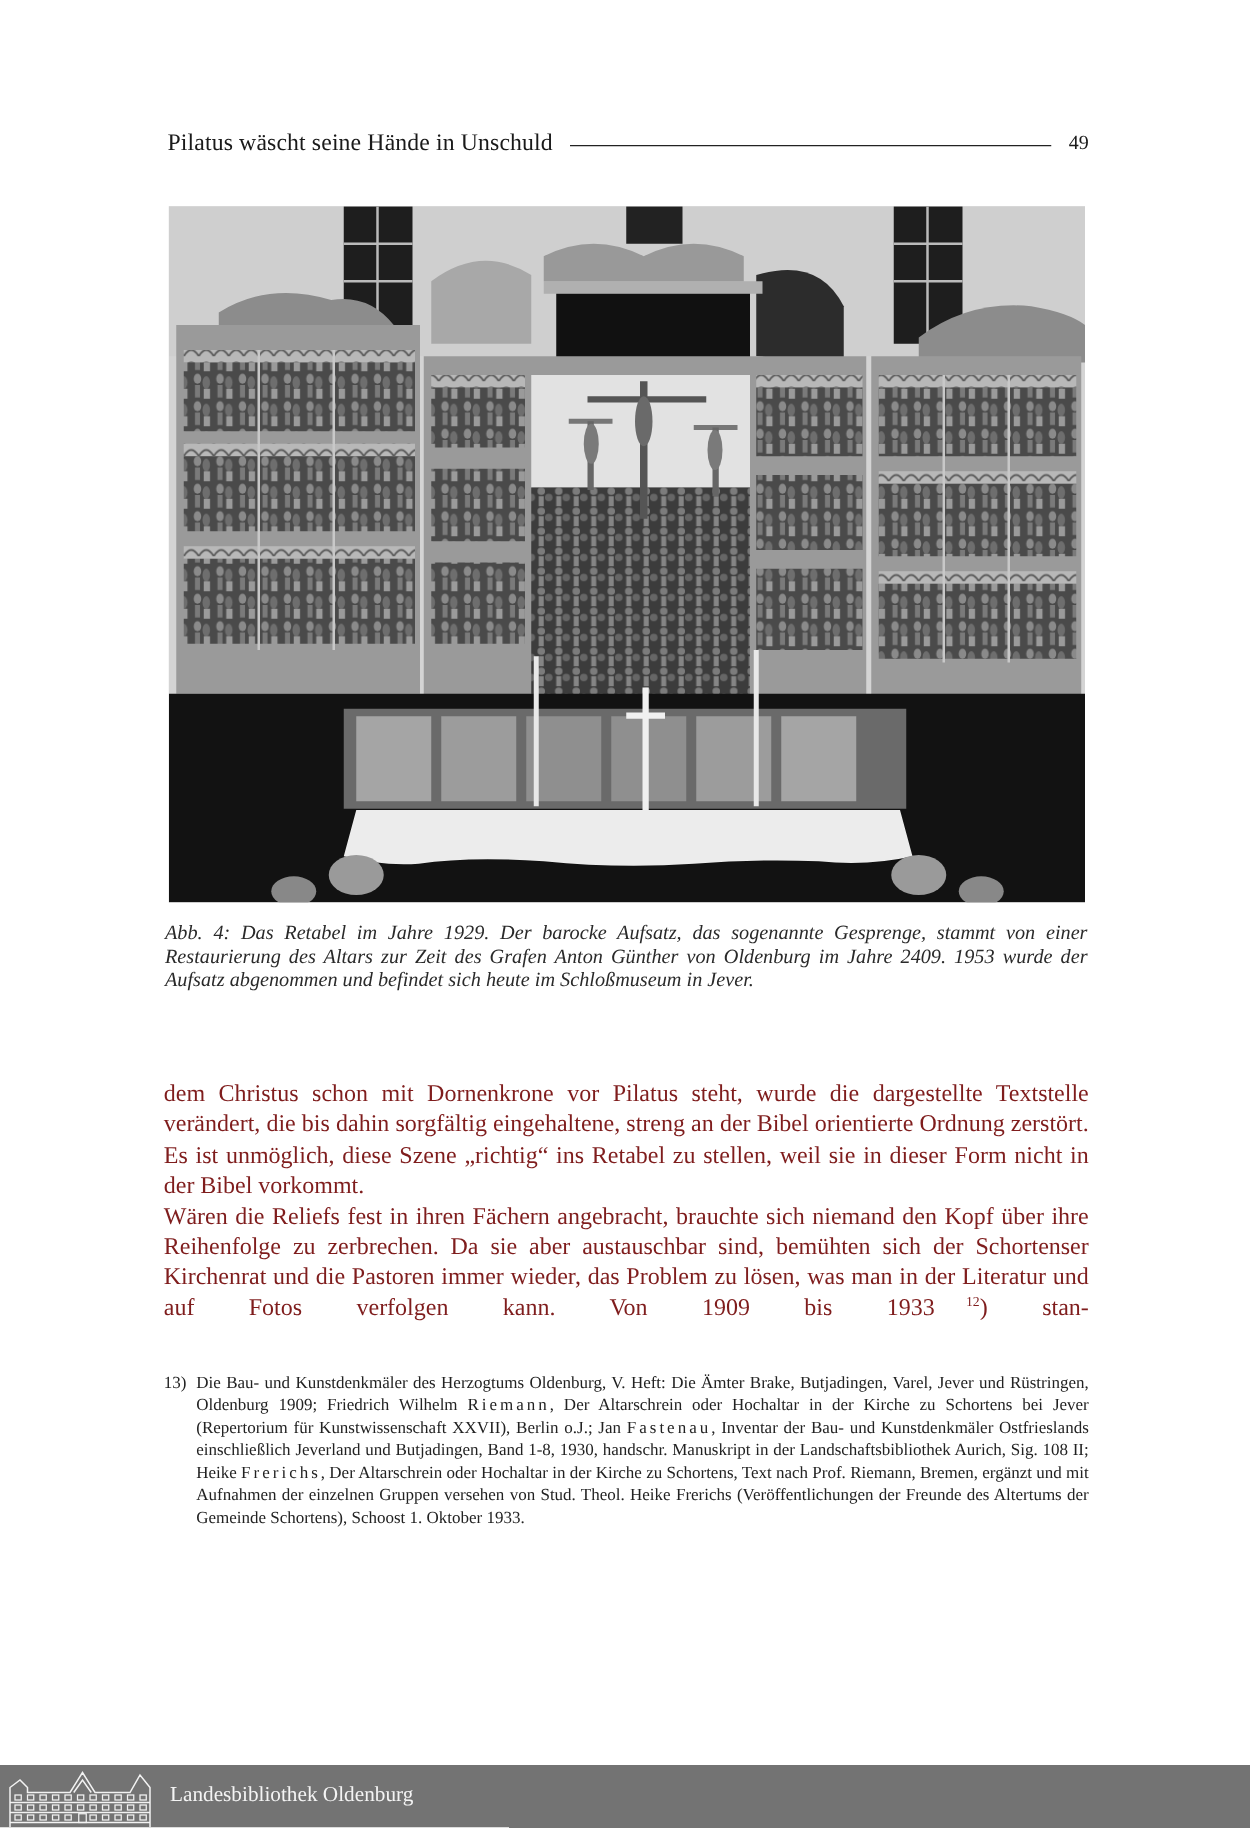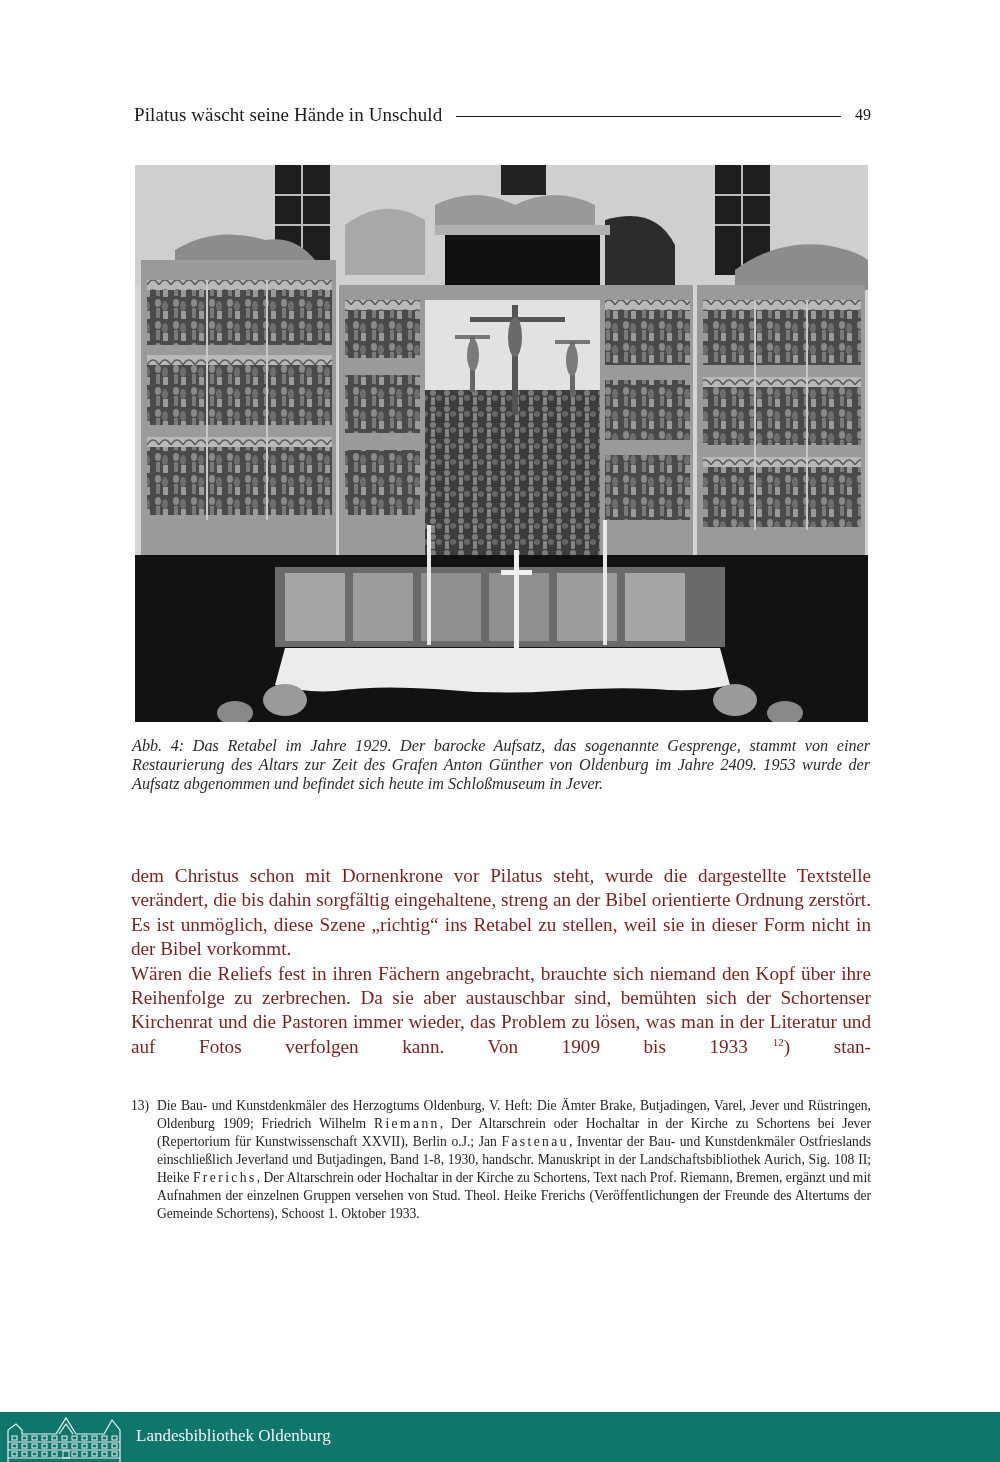--- a/index.html
+++ b/index.html
@@ -92,21 +92,21 @@
     .fn-text { flex: 1; text-align: justify; }
     .spaced { letter-spacing: 2.4px; }
 
     
     .footer-bar {
       position: absolute;
       left: 0;
       top: 1412px;
       width: 1000px;
       height: 50px;
-      background: #0f766e;
+      background: #737373;
       display: flex;
       align-items: center;
     }
     .footer-logo {
       width: 124px;
       height: 50px;
       flex: none;
       margin-left: 4px;
     }
     .footer-text {

